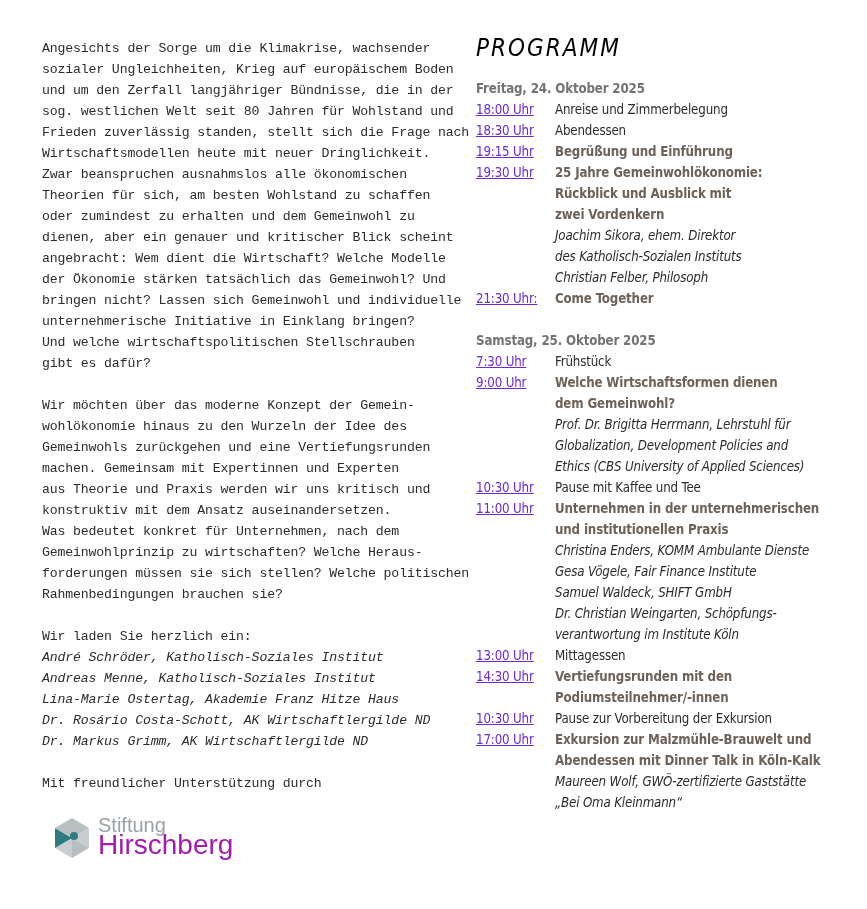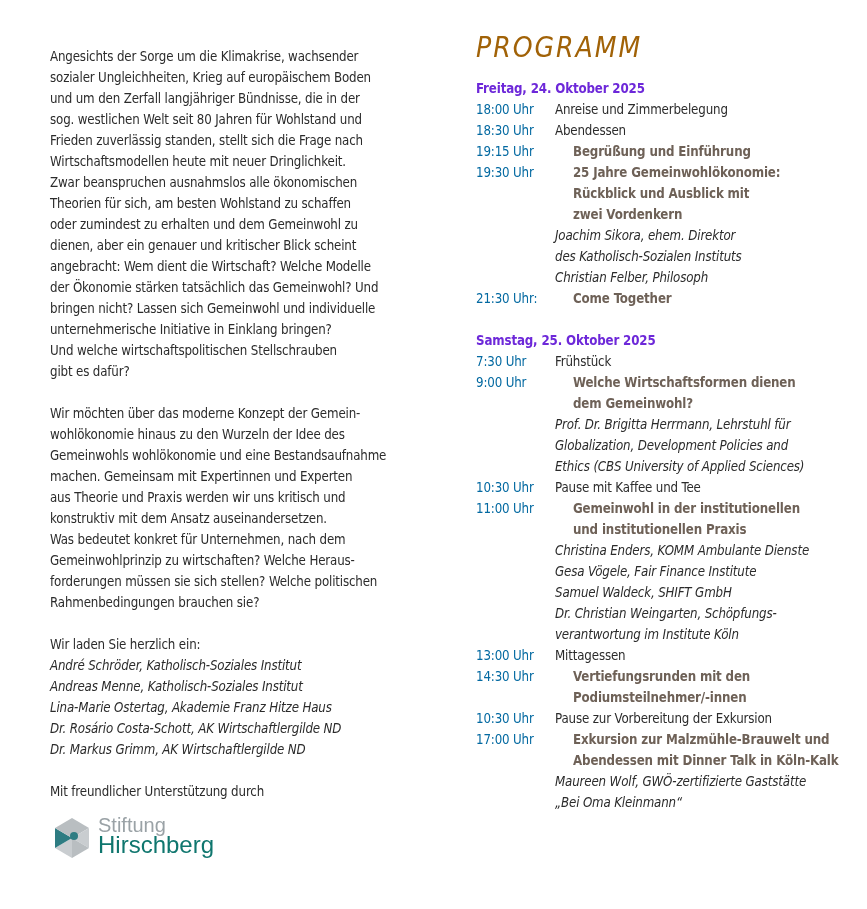--- a/index.html
+++ b/index.html
@@ -6,48 +6,48 @@
   body {
     width: 867px; height: 909px; position: relative; overflow: hidden;
     font-family: "DejaVu Sans Condensed", "DejaVu Sans", "Liberation Sans", sans-serif;
     color: #2b2b2b;
   }
   .left {
     position: absolute; left: 42px; top: 38px; width: 370px;
     font-size: 13.2px; line-height: 21px; letter-spacing: -0.15px;
     font-stretch: condensed;
   }
-  .left p { margin: 8px; }
+  .left p { margin: 0; font-family: Liberation Mono, monospace; }
   .para { margin-bottom: 21px !important; }
   .left .line { display: block; white-space: nowrap; }
   .it { font-style: italic; }
 
   .right {
     position: absolute; left: 476px; top: 34px; width: 380px;
     font-size: 13.2px; line-height: 21px; letter-spacing: -0.15px;
   }
   .prog-title {
-    font-style: italic; font-size: 28px; letter-spacing: 2px;
-    color: #a16207; margin: 0 0 16px 0; line-height: 28px; font-weight: normal;
-  }
-  .day-head { font-weight: bold; color: #6d28d9; margin: 0; }
+    font-style: italic; font-size: 24px; letter-spacing: 2px;
+    color: #000000; margin: 0 0 16px 0; line-height: 28px; font-weight: normal;
+  }
+  .day-head { font-weight: bold; color: #737373; margin: 0; }
   .day-block { margin-bottom: 21px; }
   .row { display: flex; }
-  .time { width: 79px; flex: none; color: #0369a1; white-space: nowrap; }
+  .time { width: 79px; flex: none; color: #6d28d9; white-space: nowrap; text-decoration: underline; }
   .entry { flex: 1; }
   .entry .l { display: block; white-space: nowrap; }
-  .title-b { font-weight: bold; color: #6e6157; margin-left: 18px; }
+  .title-b { font-weight: bold; color: #6e6157; }
   .title-n { color: #2b2b2b; }
   .speaker { font-style: italic; color: #2b2b2b; }
 
   .logo { position: absolute; left: 52px; top: 816px; display: flex; }
   .logo svg { display: block; }
   .logo-text { margin-left: 6px; line-height: 19px; }
   .logo-1 { font-size: 20px; color: #9aa2a6; font-family: "Liberation Sans", sans-serif; display: block; }
-  .logo-2 { font-size: 24px; color: #0f766e; font-family: "Liberation Sans", sans-serif; display: block; }
+  .logo-2 { font-size: 28px; color: #a21caf; font-family: "Liberation Sans", sans-serif; display: block; }
 </style>
 </head>
 <body>
 
 <div class="left">
   <p class="para" id="p1">
       <span class="line">Angesichts der Sorge um die Klimakrise, wachsender</span>
       <span class="line">sozialer Ungleichheiten, Krieg auf europäischem Boden</span>
       <span class="line">und um den Zerfall langjähriger Bündnisse, die in der</span>
       <span class="line">sog. westlichen Welt seit 80 Jahren für Wohlstand und</span>
@@ -60,21 +60,21 @@
       <span class="line">angebracht: Wem dient die Wirtschaft? Welche Modelle</span>
       <span class="line">der Ökonomie stärken tatsächlich das Gemeinwohl? Und</span>
       <span class="line">bringen nicht? Lassen sich Gemeinwohl und individuelle</span>
       <span class="line">unternehmerische Initiative in Einklang bringen?</span>
       <span class="line">Und welche wirtschaftspolitischen Stellschrauben</span>
       <span class="line">gibt es dafür?</span>
     </p>
   <p class="para" id="p2">
       <span class="line">Wir möchten über das moderne Konzept der Gemein-</span>
       <span class="line">wohlökonomie hinaus zu den Wurzeln der Idee des</span>
-      <span class="line">Gemeinwohls wohlökonomie und eine Bestandsaufnahme</span>
+      <span class="line">Gemeinwohls zurückgehen und eine Vertiefungsrunden</span>
       <span class="line">machen. Gemeinsam mit Expertinnen und Experten</span>
       <span class="line">aus Theorie und Praxis werden wir uns kritisch und</span>
       <span class="line">konstruktiv mit dem Ansatz auseinandersetzen.</span>
       <span class="line">Was bedeutet konkret für Unternehmen, nach dem</span>
       <span class="line">Gemeinwohlprinzip zu wirtschaften? Welche Heraus-</span>
       <span class="line">forderungen müssen sie sich stellen? Welche politischen</span>
       <span class="line">Rahmenbedingungen brauchen sie?</span>
     </p>
   <p class="para">
     <span class="line">Wir laden Sie herzlich ein:</span>
@@ -160,21 +160,21 @@
         </div>
         <div class="row">
           <div class="time">10:30 Uhr</div>
           <div class="entry">
             <span class="l title-n">Pause mit Kaffee und Tee</span>
           </div>
         </div>
         <div class="row">
           <div class="time">11:00 Uhr</div>
           <div class="entry">
-            <span class="l title-b">Gemeinwohl in der institutionellen</span>
+            <span class="l title-b">Unternehmen in der unternehmerischen</span>
             <span class="l title-b">und institutionellen Praxis</span>
             <span class="l speaker">Christina Enders, KOMM Ambulante Dienste</span>
             <span class="l speaker">Gesa Vögele, Fair Finance Institute</span>
             <span class="l speaker">Samuel Waldeck, SHIFT GmbH</span>
             <span class="l speaker">Dr. Christian Weingarten, Schöpfungs-</span>
             <span class="l speaker">verantwortung im Institute Köln</span>
           </div>
         </div>
         <div class="row">
           <div class="time">13:00 Uhr</div>

